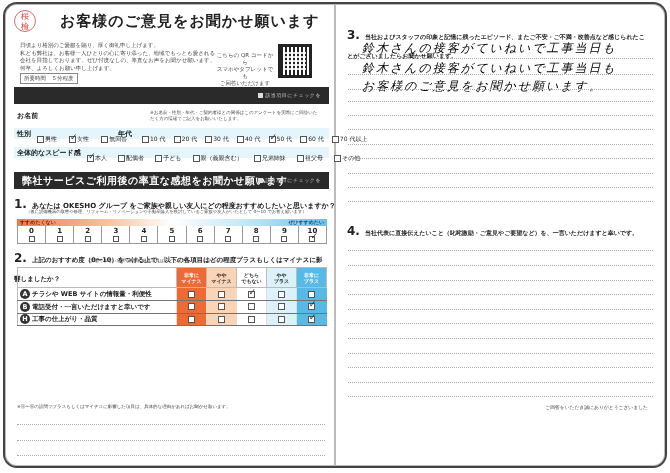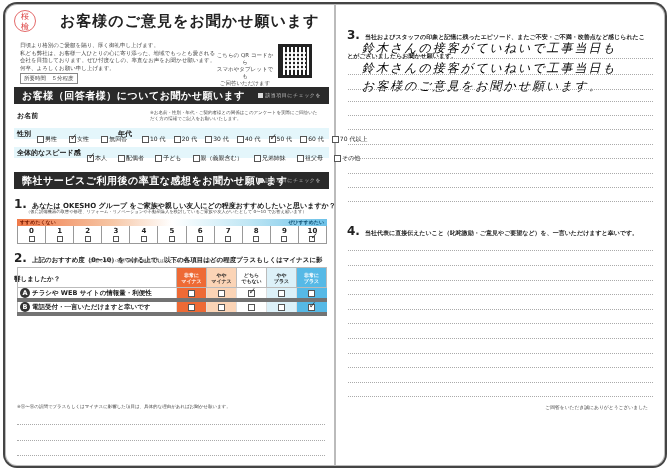--- a/index.html
+++ b/index.html
@@ -29,21 +29,21 @@
   .qnum { font-size: 12px; font-weight: bold; }
   .qtext { font-size: 7px; font-weight: bold; }
   .scale-grad { left: 17px; top: 219px; width: 310px; height: 7px; background: linear-gradient(90deg, #f07a4a 0%, #f6c4a2 30%, #fff 50%, #bfe6f4 75%, #6cc1e8 100%); font-size: 5px; line-height: 7px; font-weight: bold; }
   .scale-grad .lo { position: absolute; left: 3px; color: #7a1c00; }
   .scale-grad .hi { position: absolute; right: 3px; color: #0a4e72; }
   .scale { left: 17px; top: 226px; width: 310px; height: 18px; display: flex; border: 1px solid #999; border-top: none; }
   .scale .cell { flex: 1; border-right: 1px solid #999; text-align: center; font-size: 7px; font-weight: bold; line-height: 8px; padding-top: 1px; }
   .scale .cell:last-child { border-right: none; }
   .scale .cell .box { width: 6px; height: 6px; display: block; margin: 1px auto 0; }
   table.matrix { position: absolute; left: 17px; top: 267px; width: 310px; border-collapse: collapse; }
-  table.matrix td, table.matrix th { height: 12.8px; border-bottom: 4px solid #737373; font-size: 6.5px; }
+  table.matrix td, table.matrix th { height: 12.8px; border-bottom: 1px solid #737373; font-size: 6.5px; }
   table.matrix th { height: 20px; font-size: 5px; font-weight: bold; line-height: 6px; border: 1px solid #bbb; }
   table.matrix td.item { font-weight: bold; padding-left: 2px; border-left: 1px solid #bbb; }
   .circ { display: inline-block; width: 10px; height: 10px; border-radius: 50%; background: #333; color: #fff; font-size: 6.5px; line-height: 10px; text-align: center; margin-right: 2px; font-weight: bold; }
   .c1 { background: #ee6a35; } .c2 { background: #fbd4b6; } .c3 { background: #fff; } .c4 { background: #dcf1f9; } .c5 { background: #56b9e6; }
   th.c1 { color: #fff; } th.c5 { color: #fff; }
   table.matrix td.c { text-align: center; width: 30px; border-left: 1px solid #ddd; }
   table.matrix .box { width: 7px; height: 7px; }
   .note { left: 17px; top: 404px; font-size: 4.5px; color: #444; }
   .dots { position: absolute; border-bottom: 1px dotted #aaa; height: 0; }
   .hand { font-family: "DejaVu Serif", serif; font-size: 12px; color: #000000; letter-spacing: 2px; font-style: italic; position: absolute; left: 362px; white-space: nowrap; }
@@ -60,21 +60,20 @@
 <div class="abs intro" style="white-space: pre-line;">日頃より格別のご愛顧を賜り、厚く御礼申し上げます。
 私ども弊社は、お客様一人ひとりの心に寄り添った、地域でもっとも愛される会社を目指しております。ぜひ忖度なしの、率直なお声をお聞かせ願います。
 何卒、よろしくお願い申し上げます。</div>
 <div class="abs time-box">所要時間　５分程度</div>
 <div class="abs qr-text" style="white-space: pre-line;">こちらの QR コードから
 スマホやタブレットでも
 ご回答いただけます</div>
 <div class="abs qr"></div>
 
 <div class="abs bar" style="left:14px; top:87px; width:315px;">
-  <span>お客様（回答者様）についてお聞かせ願います</span>
   <span class="badge"><span class="cb"></span><span>該当項目にチェックを</span></span>
 </div>
 <div class="abs label-b" style="left:17px; top:111px;">お名前</div>
 <div class="abs" style="left:70px; top:110px; width:80px; height:10px;"></div>
 <div class="abs small" style="left:150px; top:110px; width:170px; font-size:4.5px; line-height:5.5px;">※お名前・性別・年代・ご契約者様との関係はこのアンケートを実際にご回答いただく方の情報でご記入をお願いいたします。</div>
 
 <div class="abs row-bg" style="left:14px; top:128px; width:315px;"></div>
 <div class="abs label-b" style="left:17px; top:129px;">性別</div>
 <div class="abs" style="left:37px; top:129px; white-space:nowrap;">
   <span class="opt"><span class="box"></span><span>男性</span></span>
@@ -163,20 +162,28 @@
     <td class="c c5"><span class="box"></span></td>
   </tr>
   <tr>
     <td class="item"><span class="circ">B</span><span>電話受付・一言いただけますと幸いです</span></td>
     <td class="c c1"><span class="box"></span></td>
     <td class="c c2"><span class="box"></span></td>
     <td class="c c3"><span class="box"></span></td>
     <td class="c c4"><span class="box"></span></td>
     <td class="c c5"><span class="box checked"></span></td>
   </tr>
+  <tr>
+    <td class="item"><span class="circ">H</span><span>工事の仕上がり・品質</span></td>
+    <td class="c c1"><span class="box"></span></td>
+    <td class="c c2"><span class="box"></span></td>
+    <td class="c c3"><span class="box"></span></td>
+    <td class="c c4"><span class="box"></span></td>
+    <td class="c c5"><span class="box checked"></span></td>
+  </tr>
 </tbody>
   </table>
 
 <div class="abs note">※Ⓐ〜Ⓗの設問でプラスもしくはマイナスに影響した項目は、具体的な理由があればお聞かせ願います。</div>
 <div class="dots" style="left:17px; top:424px; width:308px;"></div>
 <div class="dots" style="left:17px; top:440px; width:308px;"></div>
 <div class="dots" style="left:17px; top:455px; width:308px;"></div>
 
 <div class="abs" style="left:347px; top:24px; width:300px;">
   <span class="qnum">3.</span>

